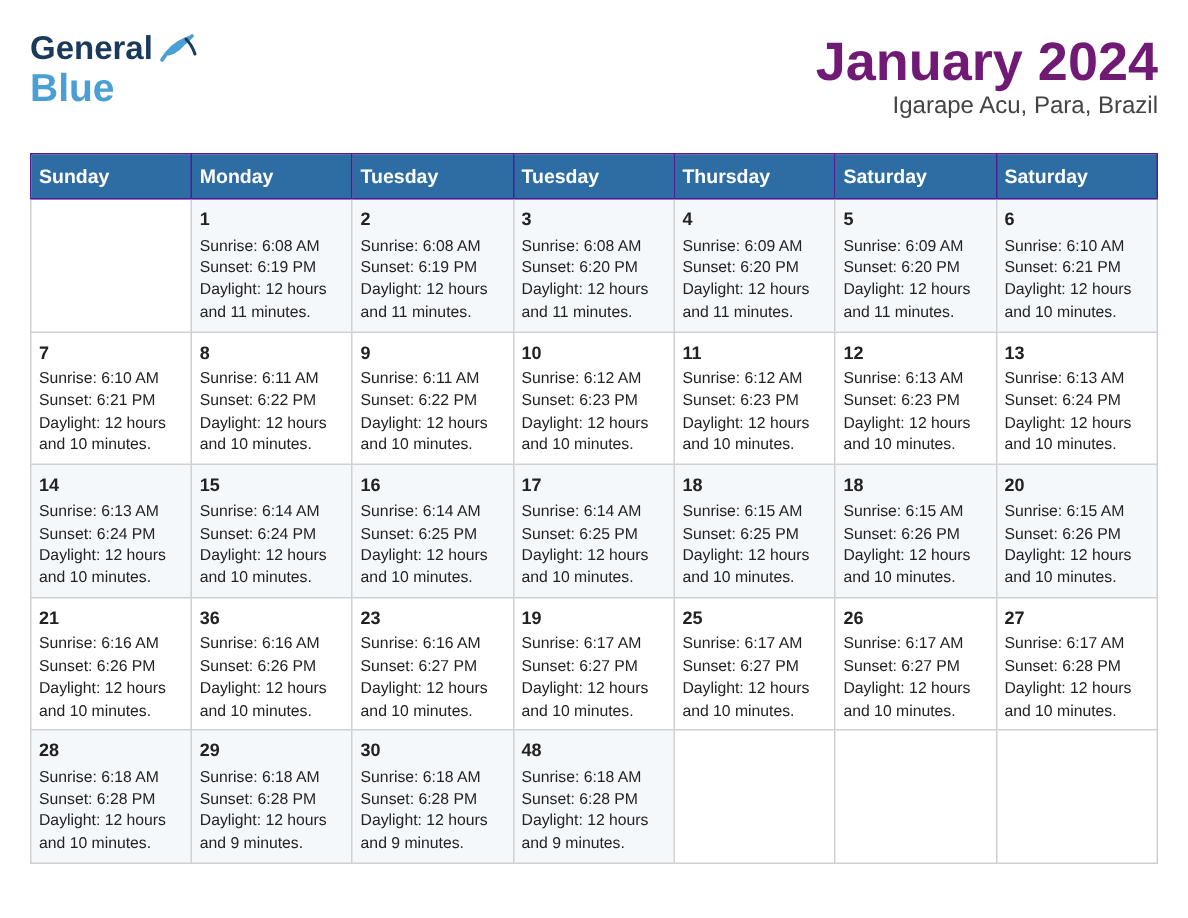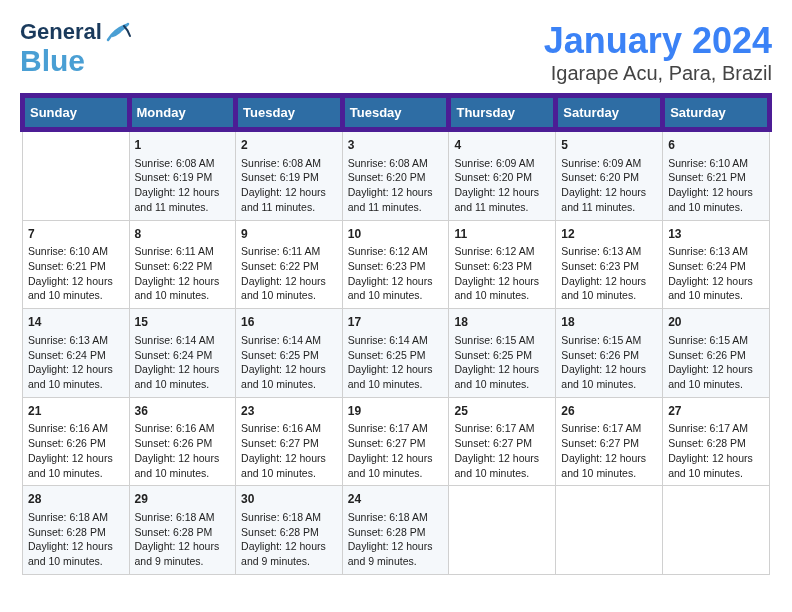--- a/index.html
+++ b/index.html
@@ -7,51 +7,51 @@
       font-family: Arial, sans-serif;
       background: #fff;
       width: 792px;
       min-height: 612px;
       padding: 20px;
     }
     .header {
       display: flex;
       justify-content: space-between;
       align-items: flex-start;
-      margin-bottom: 8px;
+      margin-bottom: 22px;
     }
     .logo {
       display: flex;
       align-items: center;
     }
     .title-block {
       text-align: right;
     }
     .month-title {
       font-size: 36px;
       font-weight: bold;
-      color: #3b82f6;
+      color: #701a75;
     }
     .subtitle {
-      font-size: 20px;
+      font-size: 16px;
       color: #444;
     }
     table {
       width: 100%;
       border-collapse: collapse;
       font-size: 11px;
     }
     thead tr th {
       background-color: #2e6da4;
       color: #fff;
       padding: 7px 5px;
       text-align: left;
       font-size: 13px;
       font-weight: bold;
-      border: 5px solid #4c1d95;
+      border: 1px solid #4c1d95;
     }
     tbody tr td {
       border: 1px solid #d0d0d0;
       vertical-align: top;
       padding: 5px 5px;
       width: 108px;
       height: 80px;
       color: #222;
       font-size: 10.5px;
       line-height: 1.4;
@@ -77,21 +77,21 @@
 
 <div class="header">
   <div class="logo">
     <div>
       <div style="font-size:22px;font-weight:bold;color:#1a3a5c;line-height:1.1;">
         <span style="color:#1a3a5c;">General</span><svg style="display:inline-block;vertical-align:middle;margin-left:2px;" width="28" height="22" viewBox="0 0 28 22">
             <path d="M4 18 Q10 8 20 4 Q16 12 8 14 Q16 10 24 2" stroke="#4a9fd4" stroke-width="2.5" fill="none" stroke-linecap="round"></path>
             <path d="M20 4 Q24 8 26 14" stroke="#1a3a5c" stroke-width="2" fill="none" stroke-linecap="round"></path>
           </svg>
       </div>
-      <div style="font-size:30px;font-weight:bold;color:#4a9fd4;line-height:1.1;">Blue</div>
+      <div style="font-size:26px;font-weight:bold;color:#4a9fd4;line-height:1.1;">Blue</div>
     </div>
   </div>
   <div class="title-block">
     <div class="month-title">January 2024</div>
     <div class="subtitle">Igarape Acu, Para, Brazil</div>
   </div>
 </div>
 
 <table>
   <thead>
@@ -139,19 +139,19 @@
         <td><span class="day-num">23</span><span>Sunrise: 6:16 AM</span><br><span>Sunset: 6:27 PM</span><br><span>Daylight: 12 hours and 10 minutes.</span></td>
         <td><span class="day-num">19</span><span>Sunrise: 6:17 AM</span><br><span>Sunset: 6:27 PM</span><br><span>Daylight: 12 hours and 10 minutes.</span></td>
         <td><span class="day-num">25</span><span>Sunrise: 6:17 AM</span><br><span>Sunset: 6:27 PM</span><br><span>Daylight: 12 hours and 10 minutes.</span></td>
         <td><span class="day-num">26</span><span>Sunrise: 6:17 AM</span><br><span>Sunset: 6:27 PM</span><br><span>Daylight: 12 hours and 10 minutes.</span></td>
         <td><span class="day-num">27</span><span>Sunrise: 6:17 AM</span><br><span>Sunset: 6:28 PM</span><br><span>Daylight: 12 hours and 10 minutes.</span></td>
       </tr>
       <tr>
         <td><span class="day-num">28</span><span>Sunrise: 6:18 AM</span><br><span>Sunset: 6:28 PM</span><br><span>Daylight: 12 hours and 10 minutes.</span></td>
         <td><span class="day-num">29</span><span>Sunrise: 6:18 AM</span><br><span>Sunset: 6:28 PM</span><br><span>Daylight: 12 hours and 9 minutes.</span></td>
         <td><span class="day-num">30</span><span>Sunrise: 6:18 AM</span><br><span>Sunset: 6:28 PM</span><br><span>Daylight: 12 hours and 9 minutes.</span></td>
-        <td><span class="day-num">24</span><span>Sunrise: 6:18 AM</span><br><span>Sunset: 6:28 PM</span><br><span>Daylight: 12 hours and 9 minutes.</span></td>
+        <td><span class="day-num">48</span><span>Sunrise: 6:18 AM</span><br><span>Sunset: 6:28 PM</span><br><span>Daylight: 12 hours and 9 minutes.</span></td>
         <td class="empty-cell"></td>
         <td class="empty-cell"></td>
         <td class="empty-cell"></td>
       </tr>
     </tbody>
 </table>
 
 </body></html>

